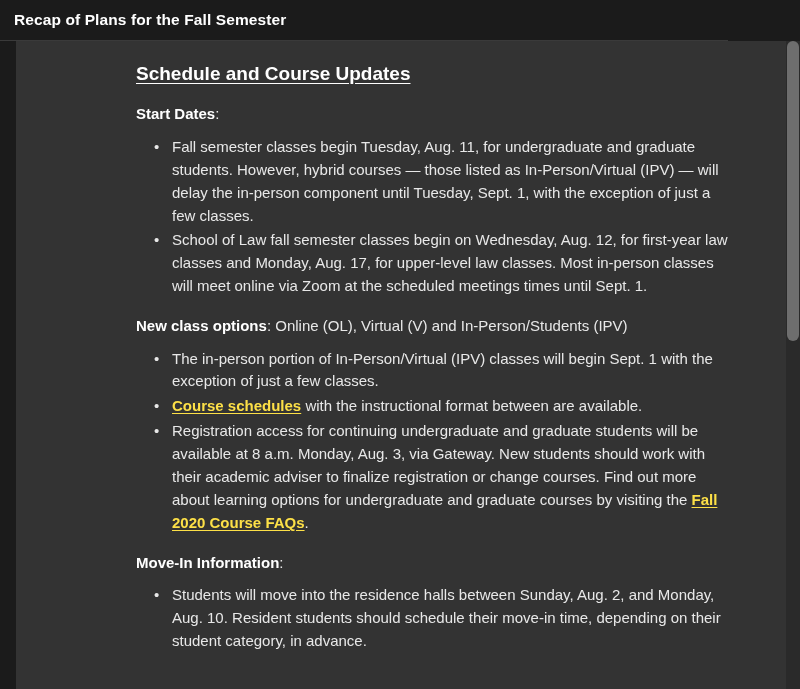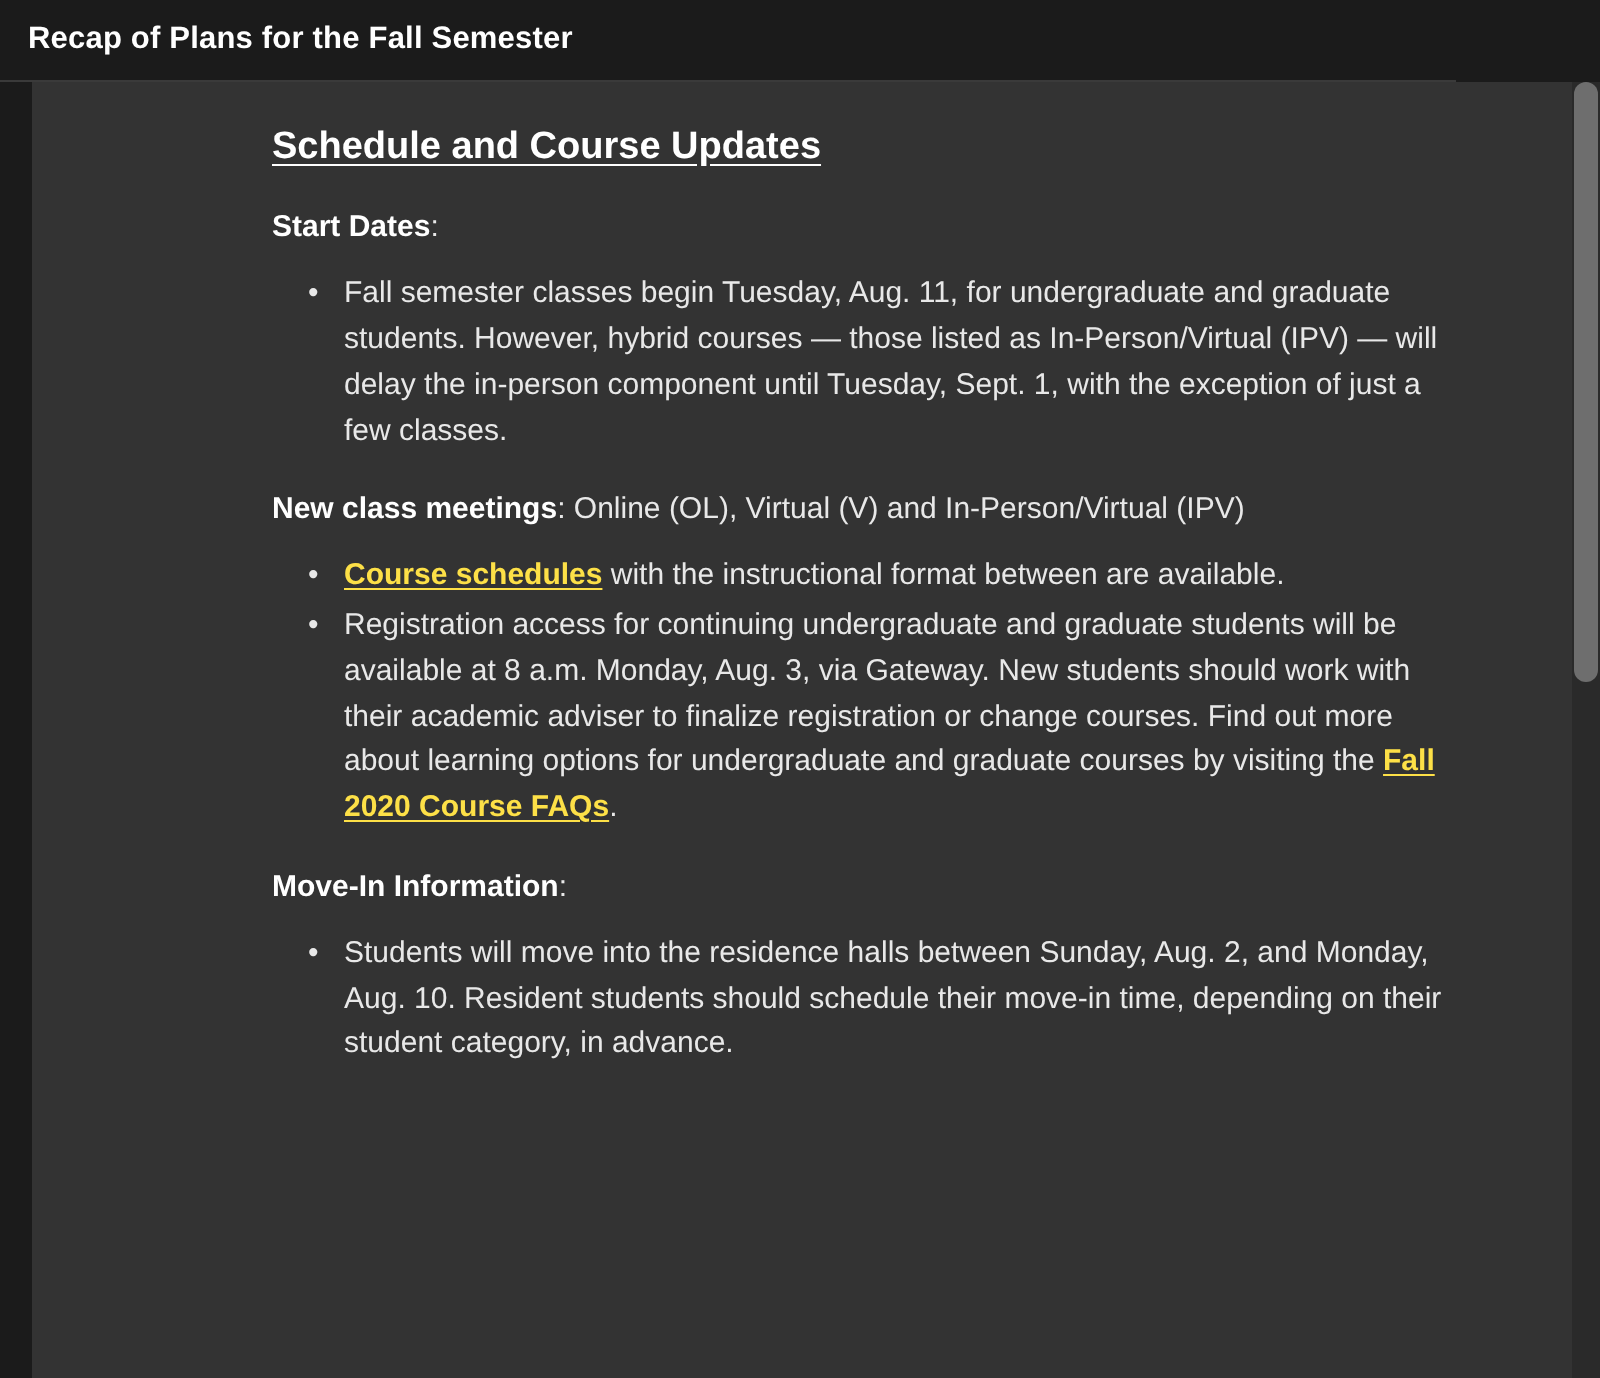--- a/index.html
+++ b/index.html
@@ -142,25 +142,27 @@
 
   <div id="content-area">
     <div id="doc">
 
       <h2 class="section">Schedule and Course Updates</h2>
 
       <p class="lead"><b>Start Dates</b><span>:</span></p>
 
       <ul class="bullets">
         <li>Fall semester classes begin Tuesday, Aug. 11, for undergraduate and graduate students. However, hybrid courses — those listed as In-Person/Virtual (IPV) — will delay the in-person component until Tuesday, Sept. 1, with the exception of just a few classes.</li>
+        <li>School of Law fall semester classes begin on Wednesday, Aug. 12, for first-year law classes and Monday, Aug. 17, for upper-level law classes. Most in-person classes will meet online via Zoom at the scheduled meetings times until Sept. 1.</li>
       </ul>
 
-      <p class="lead"><b>New class meetings</b><span>: Online (OL), Virtual (V) and In-Person/Virtual (IPV)</span></p>
+      <p class="lead"><b>New class options</b><span>: Online (OL), Virtual (V) and In-Person/Students (IPV)</span></p>
 
       <ul class="bullets">
+        <li>The in-person portion of In-Person/Virtual (IPV) classes will begin Sept. 1 with the exception of just a few classes.</li>
         <li><a class="doclink" href="#">Course schedules</a><span> with the instructional format between are available.</span></li>
         <li><span>Registration access for continuing undergraduate and graduate students will be available at 8 a.m. Monday, Aug. 3, via Gateway. New students should work with their academic adviser to finalize registration or change courses. Find out more about learning options for undergraduate and graduate courses by visiting the </span><a class="doclink" href="#">Fall 2020 Course FAQs</a><span>.</span></li>
       </ul>
 
 
       <p class="lead"><b>Move-In Information</b><span>:</span></p>
 
       <ul class="bullets">
         <li>Students will move into the residence halls between Sunday, Aug. 2, and Monday, Aug. 10. Resident students should schedule their move-in time, depending on their student category, in advance.</li>
 

